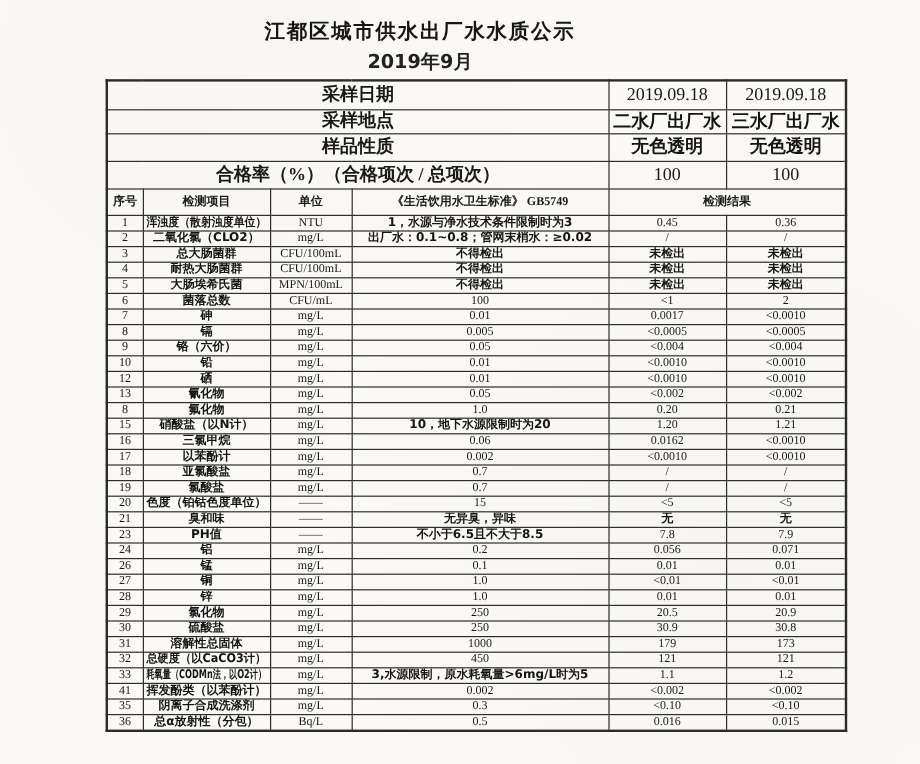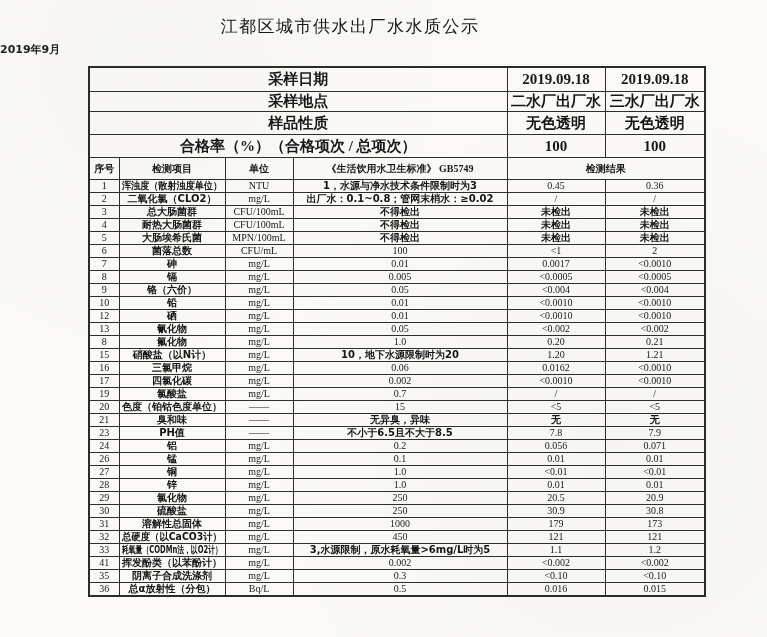--- a/index.html
+++ b/index.html
@@ -6,25 +6,25 @@
   body{width:767px;height:637px;background:#edebe7;}
   .sheet{
     position:relative;width:767px;height:637px;overflow:hidden;
     background:#faf9f6;
     background-image:radial-gradient(circle at 20% 10%, rgba(0,0,0,0.012), transparent 40%),
                      radial-gradient(circle at 80% 70%, rgba(0,0,0,0.015), transparent 50%);
     color:#1c1c1c;font-family:"DejaVu Sans",sans-serif;
   }
   .title{
     position:absolute;top:15px;left:0;width:700px;text-align:center;
-    font-size:17px;font-weight:normal;letter-spacing:1.5px;color:#161616;
+    font-size:17px;font-weight:bold;letter-spacing:1.5px;color:#161616;
   }
   .subtitle{
-    position:absolute;top:42px;left:0;width:700px;text-align:left;
-    font-size:11px;font-weight:bold;color:#222;
+    position:absolute;top:42px;left:0;width:700px;text-align:center;
+    font-size:16px;font-weight:bold;color:#222;
   }
   table.wq{
     position:absolute;left:88px;top:66px;width:616px;
     border-collapse:collapse;table-layout:fixed;
     border:2px solid #2b2b2b;
   }
   table.wq td{
     border:1px solid #2e2e2e;
     padding:0 2px;
     text-align:center;
@@ -32,21 +32,21 @@
     overflow:hidden;white-space:nowrap;
     color:#191919;
     font-family:"Liberation Serif",serif;
   }
   tr.info td{font-size:15px;line-height:12px;}
   td.lbl{font-weight:bold;font-family:"DejaVu Sans",sans-serif;color:#141414;}
   td.hdr{font-weight:bold;font-family:"DejaVu Sans",sans-serif;font-size:11px;color:#141414;}
   td.col-item{text-align:left;padding-left:4px;}
   .fit{display:inline-block;white-space:nowrap;}
   .cjk{font-weight:bold;font-family:"DejaVu Sans",sans-serif;color:#151515;}
-  .num{font-family:"Liberation Serif",serif;font-weight:bold;}
+  .num{font-family:"Liberation Serif",serif;font-weight:normal;}
 </style>
 </head>
 <body>
 
 <div class="sheet">
 
   <div class="title">江都区城市供水出厂水水质公示</div>
   <div class="subtitle">2019年9月</div>
 
   <table class="wq">
@@ -203,25 +203,33 @@
         <tr>
           <td class="col-index"><span class="fit">16</span></td>
           <td class="col-item"><span class="fit cjk">三氯甲烷</span></td>
           <td class="col-unit"><span class="fit">mg/L</span></td>
           <td class="col-standard"><span class="fit">0.06</span></td>
           <td class="col-result"><span class="fit">0.0162</span></td>
           <td class="col-result"><span class="fit">&lt;0.0010</span></td>
         </tr>
         <tr>
           <td class="col-index"><span class="fit">17</span></td>
-          <td class="col-item"><span class="fit cjk">四氯化碳</span></td>
+          <td class="col-item"><span class="fit cjk">以苯酚计</span></td>
           <td class="col-unit"><span class="fit">mg/L</span></td>
           <td class="col-standard"><span class="fit">0.002</span></td>
           <td class="col-result"><span class="fit">&lt;0.0010</span></td>
           <td class="col-result"><span class="fit">&lt;0.0010</span></td>
+        </tr>
+        <tr>
+          <td class="col-index"><span class="fit">18</span></td>
+          <td class="col-item"><span class="fit cjk">亚氯酸盐</span></td>
+          <td class="col-unit"><span class="fit">mg/L</span></td>
+          <td class="col-standard"><span class="fit">0.7</span></td>
+          <td class="col-result"><span class="fit">/</span></td>
+          <td class="col-result"><span class="fit">/</span></td>
         </tr>
         <tr>
           <td class="col-index"><span class="fit">19</span></td>
           <td class="col-item"><span class="fit cjk">氯酸盐</span></td>
           <td class="col-unit"><span class="fit">mg/L</span></td>
           <td class="col-standard"><span class="fit">0.7</span></td>
           <td class="col-result"><span class="fit">/</span></td>
           <td class="col-result"><span class="fit">/</span></td>
         </tr>
         <tr>

